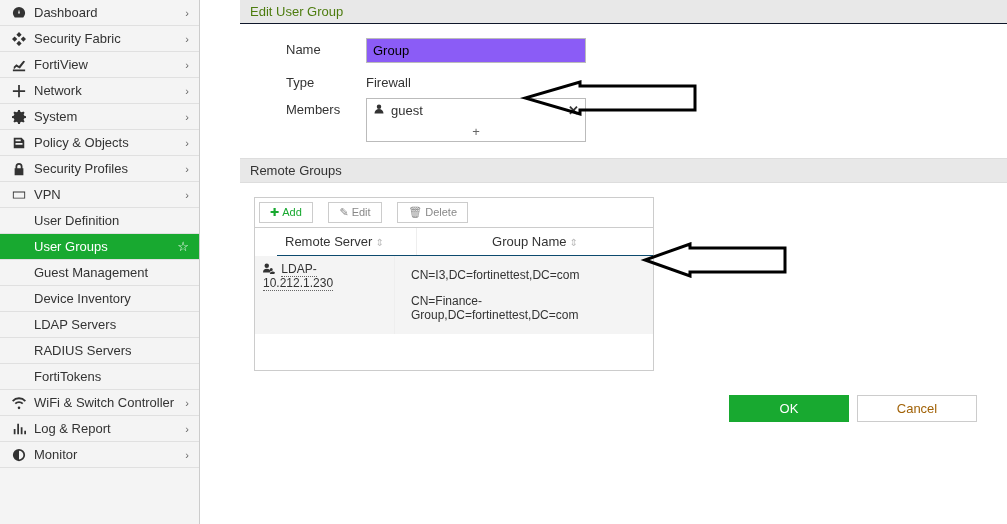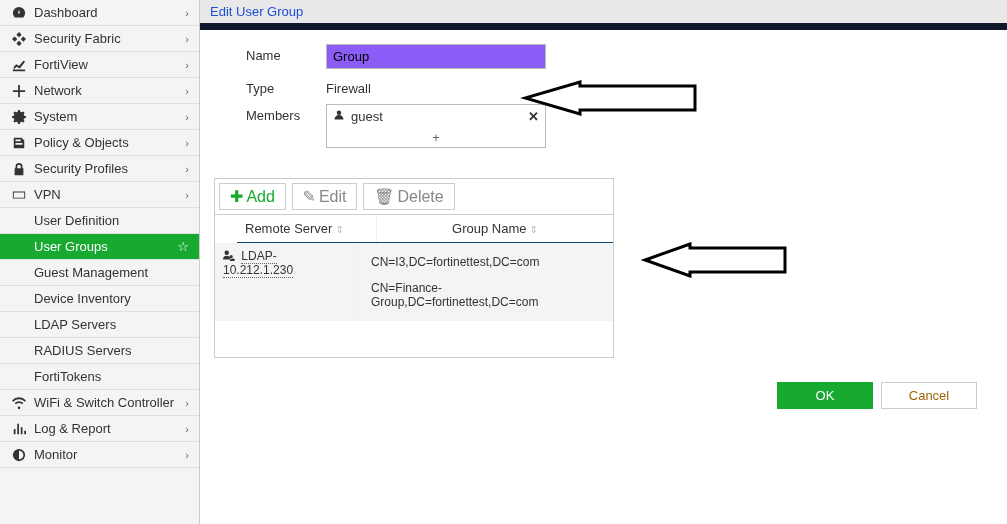--- a/index.html
+++ b/index.html
@@ -1,65 +1,65 @@
 <!DOCTYPE html>
 <html><head>
 <meta charset="utf-8">
 <style>
 * { box-sizing: border-box; margin: 0; padding: 0; font-family: -apple-system, BlinkMacSystemFont, "Segoe UI", Arial, sans-serif; }
 body { background: #fff; font-size: 13px; color: #333; width: 1007px; height: 524px; overflow: hidden; position: relative; }
-.layout { display: flex; height: 100%; }
+.layout { display: flex; height: 100%; gap: 40px; }
 
 
 .sidebar { width: 200px; background: #f4f4f4; border-right: 1px solid #ccc; overflow-y: auto; }
 .nav-item { display: flex; align-items: center; padding: 5px 10px; border-bottom: 1px solid #e0e0e0; cursor: pointer; position: relative; color: #333; }
 .nav-item.active { background: #18a930; color: #fff; }
 .nav-item.expanded-parent { color: #18a930; }
 .nav-item .nav-icon { width: 18px; margin-right: 6px; display: inline-flex; align-items: center; justify-content: center; }
 .nav-item .caret { margin-left: auto; color: #666; font-size: 11px; }
 .nav-item.expanded-parent .caret { color: #18a930; }
 .nav-sub { padding-left: 34px; }
 .nav-item .star { margin-left: auto; color: #fff; }
 
 
 .main { flex: 1; background: #fff; display: flex; flex-direction: column; }
-.titlebar { background: #e8e8e8; padding: 4px 10px; font-size: 13px; color: #1d4ed8; border-bottom: 7px solid #0f172a; }
+.titlebar { background: #e8e8e8; padding: 4px 10px; font-size: 13px; color: #4d7c0f; border-bottom: 1px solid #0f172a; }
 .form-area { padding: 14px 14px 8px 14px; }
 .form-row { display: flex; align-items: flex-start; margin-bottom: 8px; margin-left: 32px; }
 .form-label { width: 80px; padding-top: 4px; color: #333; }
 .form-control { border: 1px solid #bbb; padding: 4px 6px; font-size: 13px; width: 220px; background: #8b5cf6; }
 .type-value { padding-top: 4px; }
 .members-box { border: 1px solid #bbb; width: 220px; }
 .member-chip { display: flex; align-items: flex-start; padding: 4px 6px; }
 .member-chip .chip-icon { margin-right: 6px; color: #333; }
 .member-chip .chip-x { margin-left: auto; font-weight: bold; cursor: pointer; color: #333; }
 .member-add { text-align: center; color: #666; padding: 2px; cursor: pointer; }
 
 .section-bar { background: #e8e8e8; padding: 4px 10px; font-size: 13px; color: #333; border-top: 1px solid #ddd; border-bottom: 1px solid #ddd; }
 
 .remote-box { margin: 14px; border: 1px solid #ccc; width: 400px; }
 .remote-toolbar { border-bottom: 1px solid #ccc; padding: 4px; }
-.tbtn { display: inline-block; border: 1px solid #ccc; background: #fff; padding: 3px 10px; font-size: 16px; color: #888; margin-right: 2px; }
+.tbtn { display: inline-block; border: 1px solid #ccc; background: #fff; padding: 3px 10px; font-size: 11px; color: #888; margin-right: 12px; }
 .tbtn:first-child { color: #18a930; }
 .tbtn .icn { margin-right: 3px; }
 
 .remote-head { display: flex; border-bottom: 1px solid #0c4a6e; background: #fff; margin-left: 22px; }
 .remote-head div { padding: 6px 8px; color: #333; }
 .sort-arrows { color: #bbb; font-size: 10px; margin-left: 3px; }
 .col-server { width: 140px; border-right: 1px solid #eee; }
 .col-group { flex: 1; }
 
 .remote-row { display: flex; background: #f4f4f4; font-size: 12px; }
 .remote-row .col-server { border-right: 1px solid #eee; }
 .remote-row .col-server span { border-bottom: 1px dotted #666; margin-top: 16px; }
 .remote-row div { padding: 6px 8px; }
 .remote-empty { height: 36px; }
 
 .button-bar { display: flex; justify-content: flex-end; padding: 10px 30px; gap: 8px; }
-.btn { width: 96px; padding: 5px 0; text-align: center; font-size: 13px; border: 1px solid #ccc; cursor: pointer; }
+.btn { width: 120px; padding: 5px 0; text-align: center; font-size: 13px; border: 1px solid #ccc; cursor: pointer; }
 .btn-ok { background: #18a930; color: #fff; border-color: #18a930; }
 .btn-cancel { background: #fff; color: #a16207; }
 
 
 .arrow { position: absolute; pointer-events: none; }
 
 
 .nav-icon svg { width: 14px; height: 14px; fill: currentColor; }
 </style>
 </head>
@@ -213,20 +213,21 @@
                   <path d="M8 2a3 3 0 110 6 3 3 0 010-6zm-6 12a6 6 0 1112 0H2z"></path>
                 </svg></span>
             <span>guest</span>
             <span class="chip-x">✕</span>
           </div>
           <div class="member-add">+</div>
         </div>
       </div>
     </div>
 
+    <div class="section-bar">Remote Groups</div>
 
     <div class="remote-box">
       <div class="remote-toolbar">
         <span class="tbtn"><span class="icn">✚</span><span>Add</span></span>
         <span class="tbtn"><span class="icn">✎</span><span>Edit</span></span>
         <span class="tbtn"><span class="icn">🗑</span><span>Delete</span></span>
       </div>
       <div class="remote-head">
         <div class="col-server"><span>Remote Server</span><span class="sort-arrows">⇕</span></div>
         <div class="col-group" style="text-align:center"><span>Group Name</span><span class="sort-arrows">⇕</span></div>

